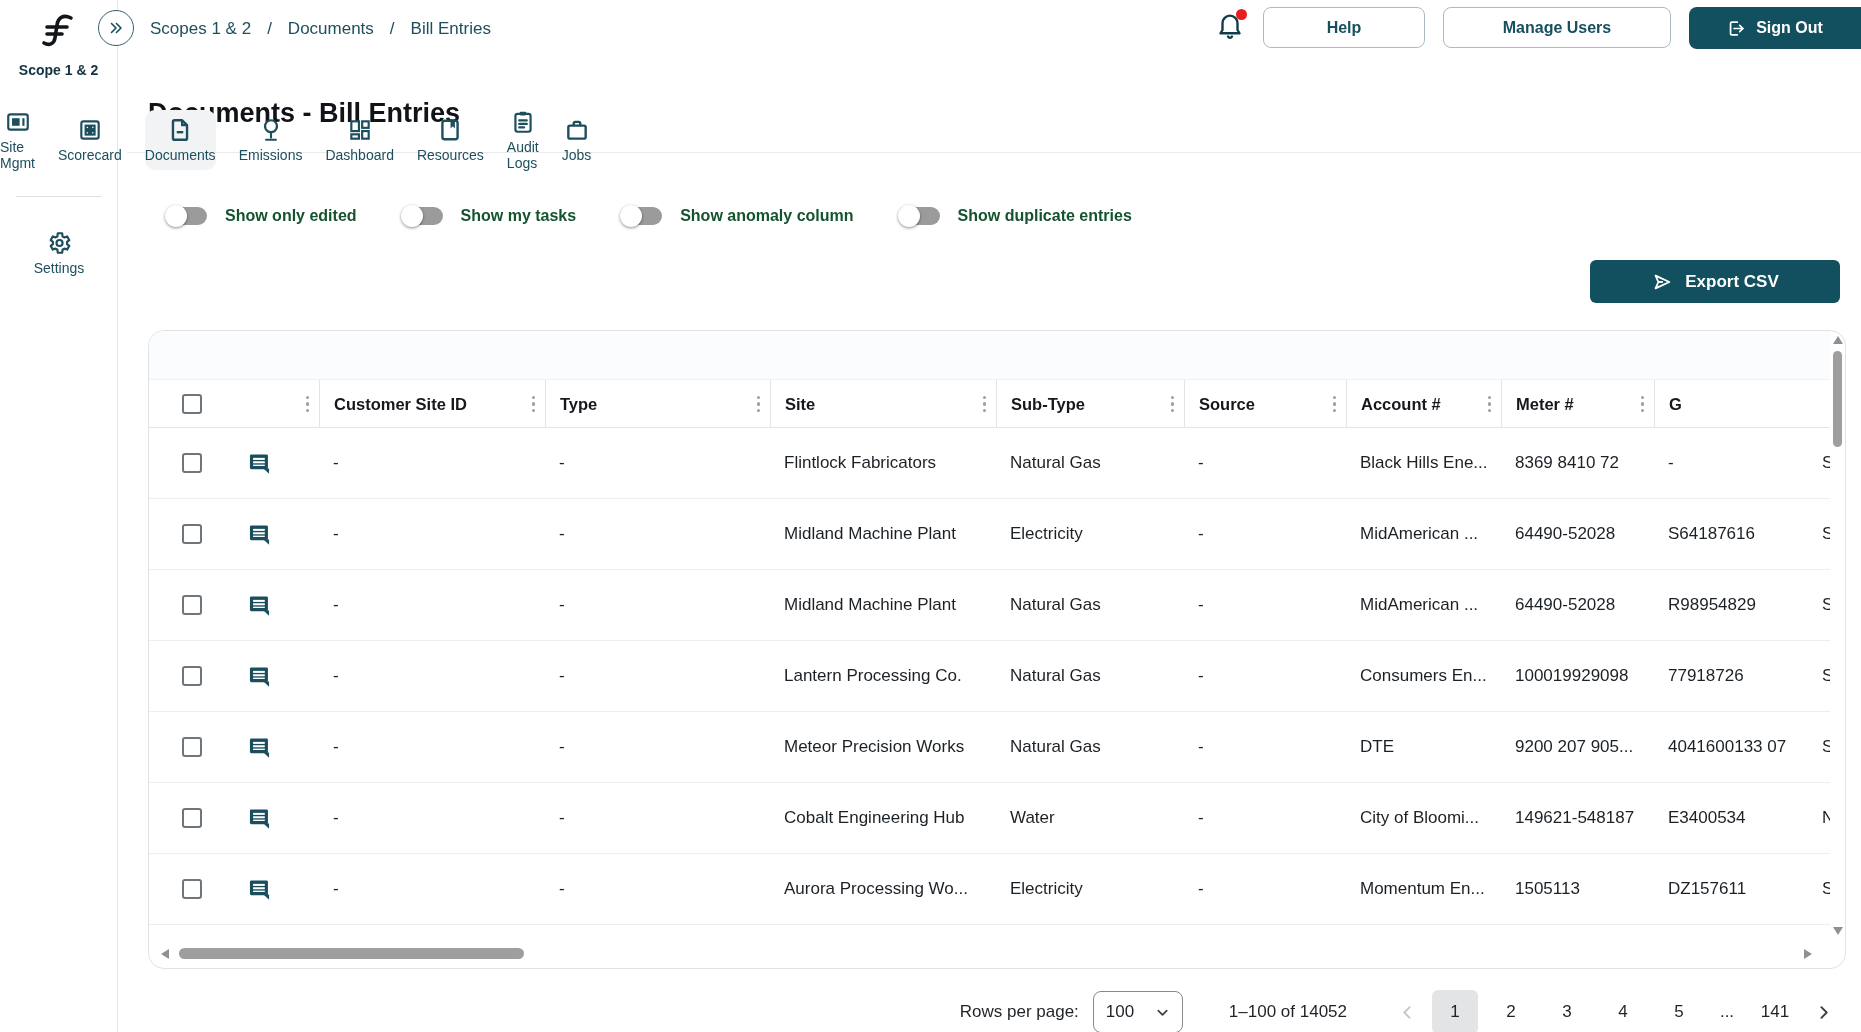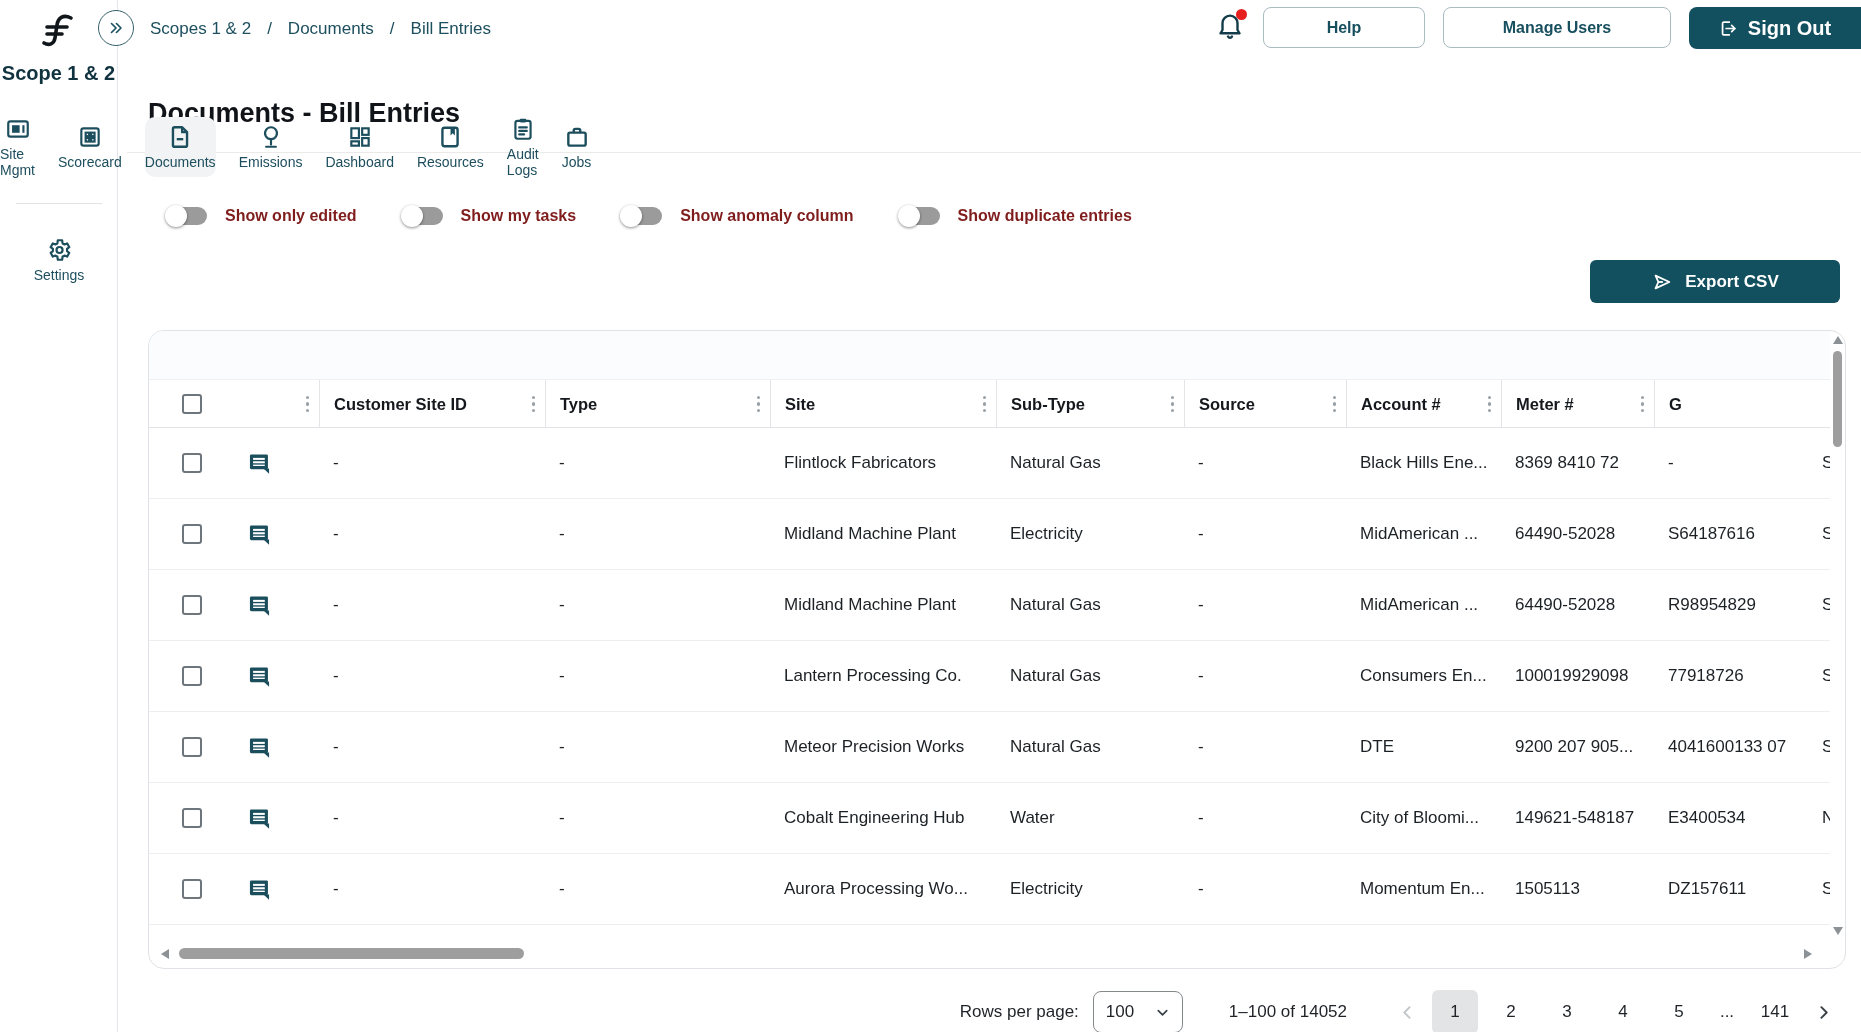--- a/index.html
+++ b/index.html
@@ -1,52 +1,52 @@
 <!DOCTYPE html>
 <html><head>
 <meta charset="utf-8">
 <style>
   * { margin:0; padding:0; box-sizing:border-box; }
   html,body { width:1861px; height:1032px; background:#fff; font-family:"Liberation Sans", sans-serif; overflow:hidden; color:#17191c; }
 
   
   .sidebar { position:absolute; left:0; top:0; width:118px; height:1032px; background:#fff; border-right:1px solid #e3e6ea; z-index:2; }
   .logo-wrap { margin:8px auto 0; width:48px; height:46px; display:flex; align-items:center; justify-content:center; }
-  .scope-label { text-align:center; font-size:20px; font-weight:700; color:#11333f; margin-top:8px; }
+  .scope-label { text-align:center; font-size:14px; font-weight:700; color:#11333f; margin-top:8px; }
   .nav { margin-top:32px; display:flex; flex-direction:row; align-items:center; gap:23px; }
   .nav-item { width:98px; height:60px; display:flex; flex-direction:column; align-items:center; justify-content:center; gap:4px; border-radius:10px; cursor:pointer; color:#1d4e5d; }
   .nav-item.active { background:#f1f3f4; }
   .nav-label { font-size:14px; color:#1d4e5d; }
   .nav-icon svg { display:block; }
   .side-divider { width:86px; margin:26px auto 0; border-top:1px solid #dfe3e6; }
   .settings-item { margin-top:26px; }
 
   
   .collapse-btn { position:absolute; left:98px; top:10px; width:36px; height:36px; border-radius:50%; background:#fff; border:1.5px solid #36616f; display:flex; align-items:center; justify-content:center; color:#174f5f; cursor:pointer; z-index:3; }
   .breadcrumb { position:absolute; left:150px; top:19px; display:flex; align-items:center; gap:16px; font-size:17px; color:#1d4f5e; }
   .crumb { cursor:pointer; }
   .crumb-sep { color:#1d4f5e; }
   .bell-wrap { position:absolute; left:1215px; top:10px; width:34px; height:34px; color:#123c49; cursor:pointer; }
   .bell-dot { position:absolute; right:2px; top:-1px; width:11px; height:11px; border-radius:50%; background:#e61e1e; }
   .btn-outline { position:absolute; top:7px; height:41px; background:#fff; border:1px solid #a9bcc2; border-radius:8px; font-size:16px; font-weight:700; color:#174f5f; display:flex; align-items:center; justify-content:center; cursor:pointer; }
   .help-btn { left:1263px; width:162px; }
   .manage-btn { left:1443px; width:228px; }
-  .signout-btn { position:absolute; left:1689px; top:7px; width:172px; height:42px; background:#12505f; border:none; border-radius:8px 0 0 8px; color:#fff; font-size:20px; font-weight:700; display:flex; align-items:center; justify-content:center; gap:10px; cursor:pointer; }
+  .signout-btn { position:absolute; left:1689px; top:7px; width:172px; height:42px; background:#12505f; border:none; border-radius:8px 0 0 8px; color:#fff; font-size:16px; font-weight:700; display:flex; align-items:center; justify-content:center; gap:10px; cursor:pointer; }
 
   
   .page-title { position:absolute; left:148px; top:98px; font-size:27px; font-weight:700; color:#101418; }
   .header-divider { position:absolute; left:127px; right:0; top:152px; border-top:1px solid #eaeaea; }
 
   
   .toggles-row { position:absolute; left:165px; top:204px; display:flex; align-items:center; gap:44px; }
   .toggle-group { display:flex; align-items:center; gap:18px; }
   .switch { position:relative; width:42px; height:24px; cursor:pointer; flex:0 0 auto; }
   .switch .track { position:absolute; left:6px; right:0; top:3px; height:18px; border-radius:9px; background:#9b9b9b; }
   .switch .thumb { position:absolute; left:0; top:1px; width:22px; height:22px; border-radius:50%; background:#fff; box-shadow:0 1px 3px rgba(0,0,0,.45); }
-  .toggle-label { font-size:16px; font-weight:700; color:#7f1d1d;text-align:center; }
+  .toggle-label { font-size:16px; font-weight:700; color:#14532d;text-align:center; }
 
   
   .export-btn { position:absolute; left:1590px; top:260px; width:250px; height:43px; background:#12505f; border:none; border-radius:6px; color:#fff; font-size:17px; font-weight:700; display:flex; align-items:center; justify-content:center; gap:12px; cursor:pointer; }
 
   
   .table-card { position:absolute; left:148px; top:330px; width:1698px; height:639px; border:1px solid #dfe2e6; border-radius:16px; background:#fff; overflow:hidden; }
   .table-area { position:absolute; left:0; top:0; right:15px; bottom:28px; overflow:hidden; }
   .table-toolbar { height:49px; background:#fbfcfd; border-bottom:1px solid #eef0f2; }
   .grid-row { display:grid; grid-template-columns:170px 226px 225px 226px 188px 162px 155px 153px 154px 1fr; align-items:center; }
   .thead { height:48px; border-bottom:1px solid #e2e4e8; }

